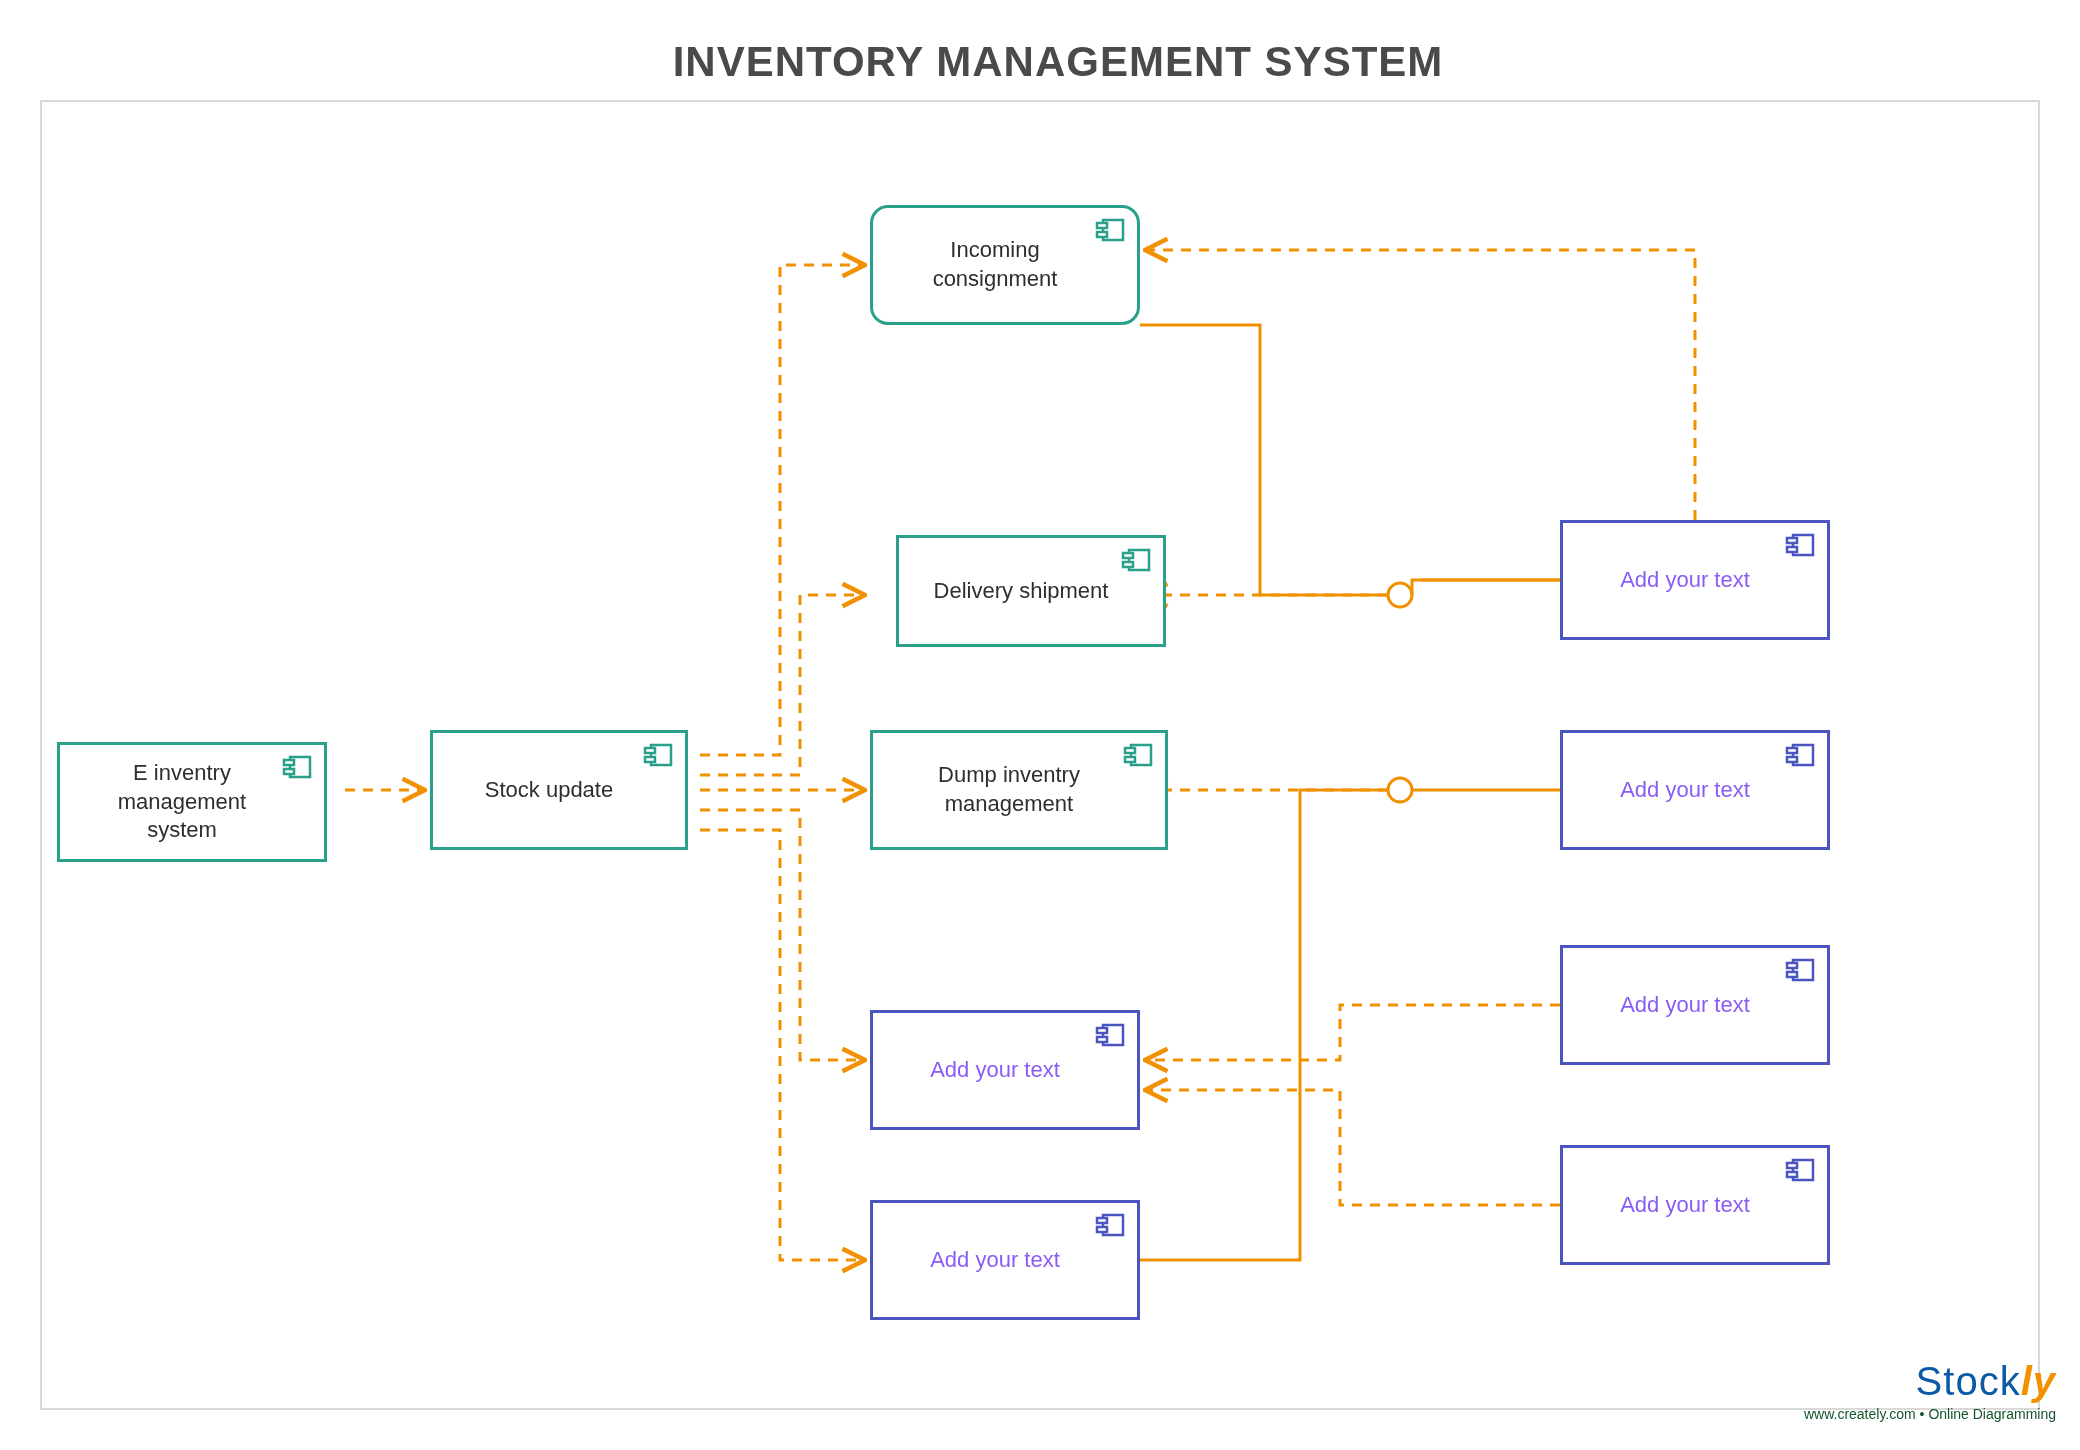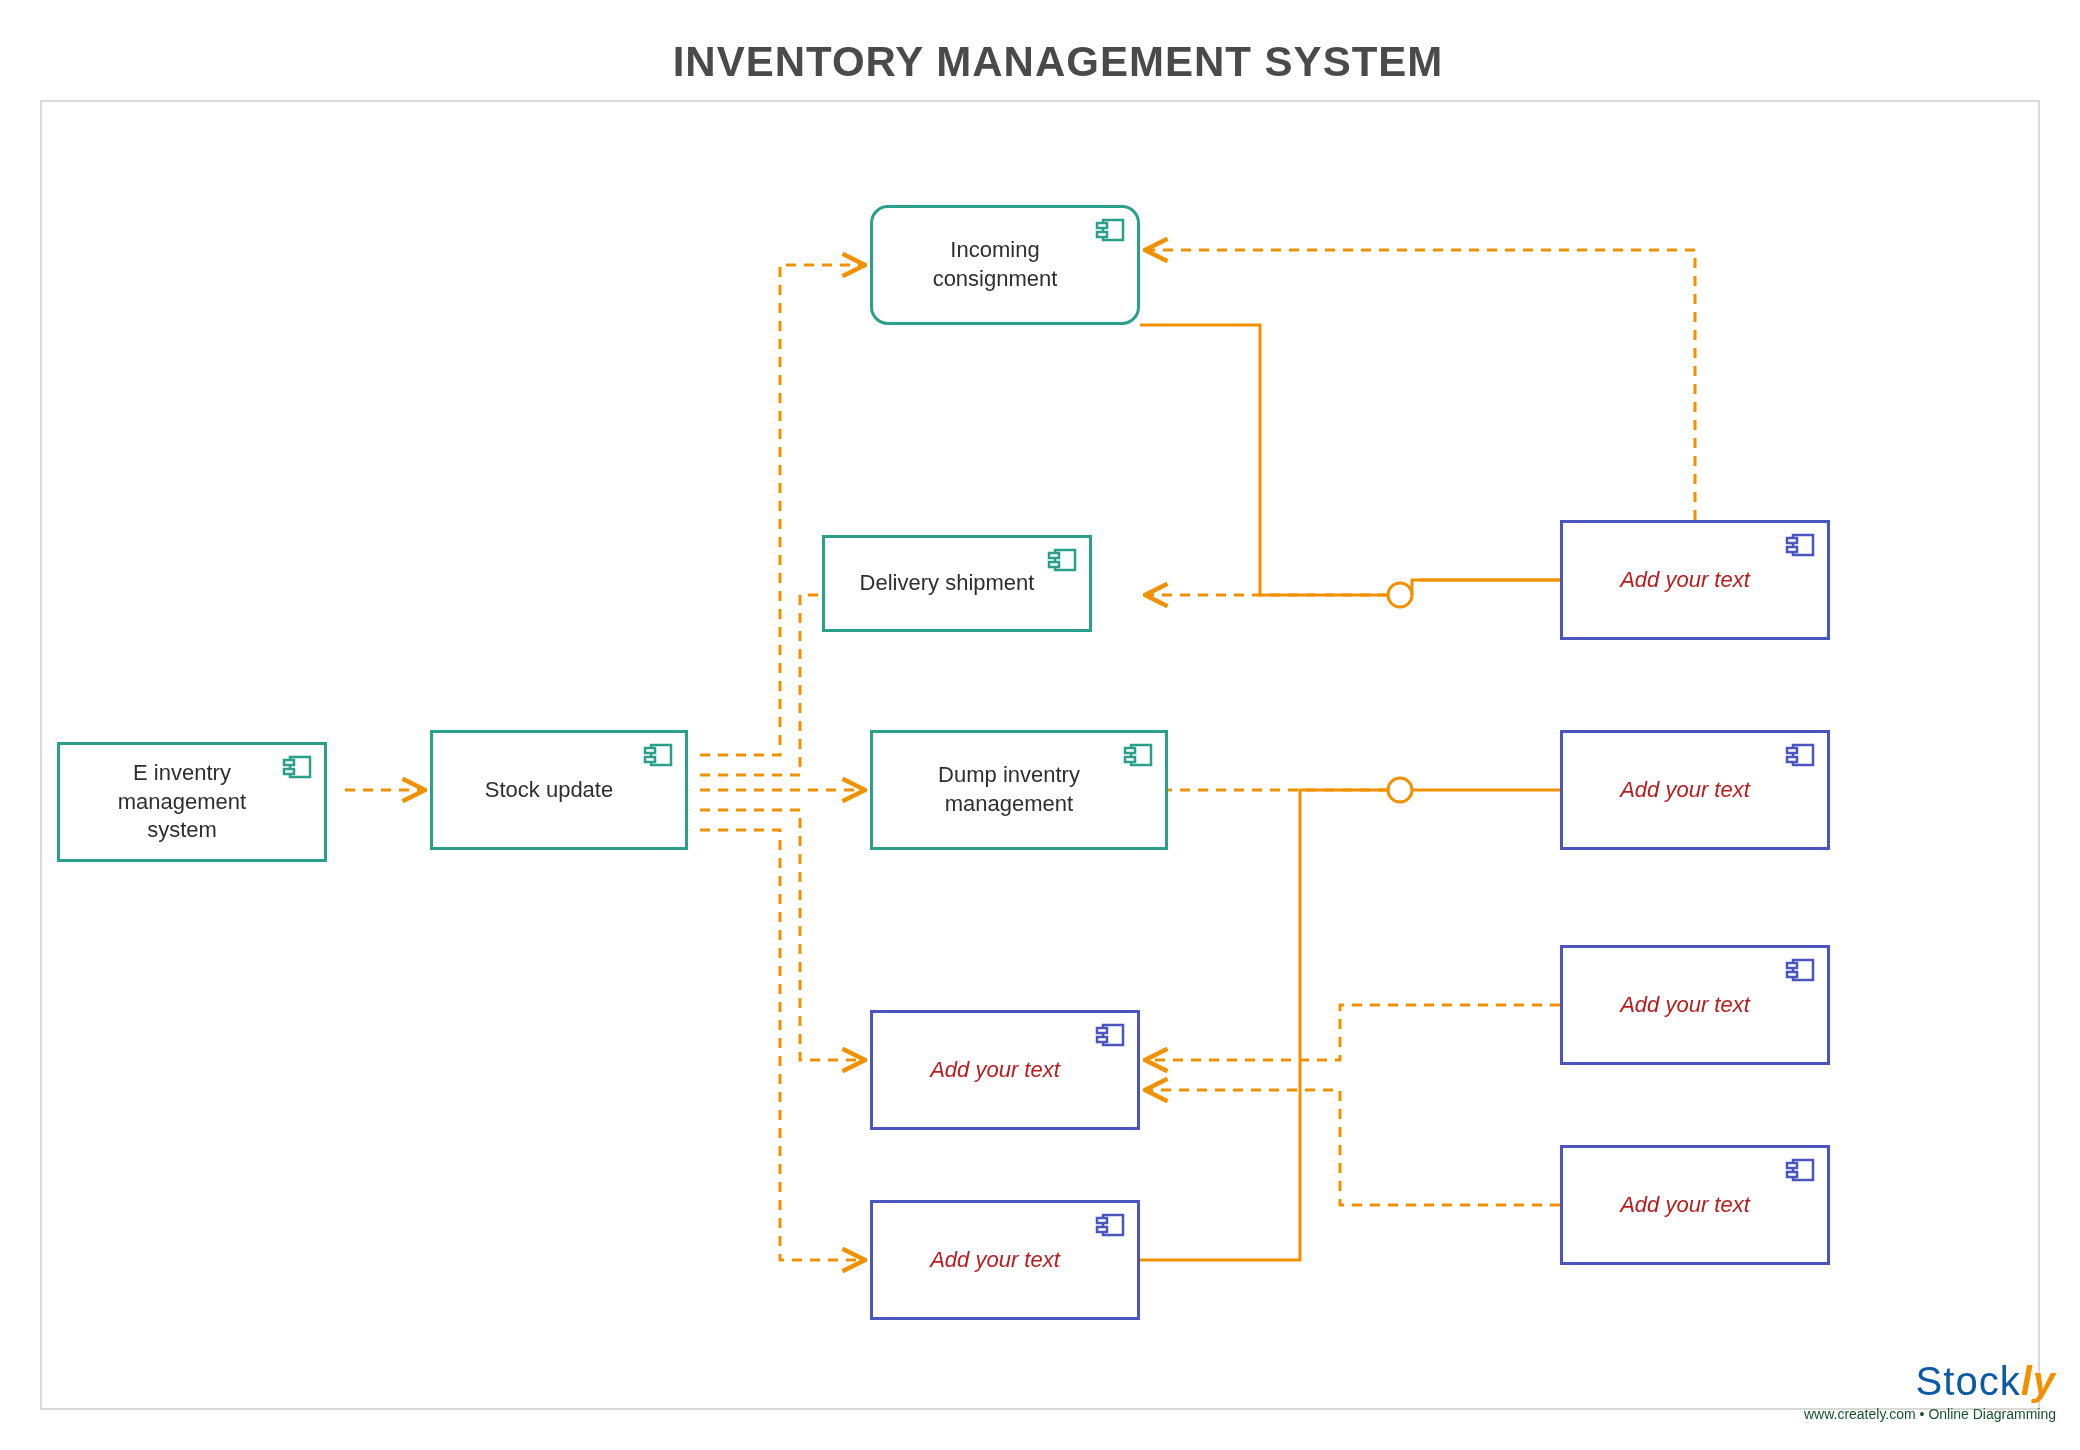--- a/index.html
+++ b/index.html
@@ -43,21 +43,21 @@
     box-sizing: border-box;
     display: flex;
     align-items: center;
     justify-content: center;
     text-align: center;
     font-size: 22px;
     line-height: 1.3;
     padding: 12px 40px 12px 20px;
   }
   .node.teal   { border-color: #2aa08a; color: #2e2e2e; }
-  .node.indigo { border-color: #4a55bf; color: #b91c1c; font-style: italic; }
+  .node.indigo { border-color: #4a55bf; color: #8b5cf6; }
   .component-icon {
     position: absolute;
     top: 10px;
     right: 12px;
     width: 30px;
     height: 24px;
   }
   .component-icon svg { display:block; }
   .edges {
     position: absolute;
@@ -163,21 +163,21 @@
         <span style="white-space: pre-line;">Incoming
 consignment</span>
         <div class="component-icon">
           <svg viewBox="0 0 30 24" xmlns="http://www.w3.org/2000/svg">
             <rect x="8" y="2" width="20" height="20" fill="none" stroke="#2aa08a" stroke-width="2.5"></rect>
             <rect x="2" y="5" width="10" height="5" fill="#ffffff" stroke="#2aa08a" stroke-width="2.5"></rect>
             <rect x="2" y="14" width="10" height="5" fill="#ffffff" stroke="#2aa08a" stroke-width="2.5"></rect>
           </svg>
         </div>
       </div>
-      <div class="node teal" style="left: 822px; top: 535px; width: 270px; height: 97px;">
+      <div class="node teal" style="left: 896px; top: 535px; width: 270px; height: 112px;">
         <span style="white-space: pre-line;">Delivery shipment</span>
         <div class="component-icon">
           <svg viewBox="0 0 30 24" xmlns="http://www.w3.org/2000/svg">
             <rect x="8" y="2" width="20" height="20" fill="none" stroke="#2aa08a" stroke-width="2.5"></rect>
             <rect x="2" y="5" width="10" height="5" fill="#ffffff" stroke="#2aa08a" stroke-width="2.5"></rect>
             <rect x="2" y="14" width="10" height="5" fill="#ffffff" stroke="#2aa08a" stroke-width="2.5"></rect>
           </svg>
         </div>
       </div>
       <div class="node teal" style="left: 870px; top: 730px; width: 298px; height: 120px;">

